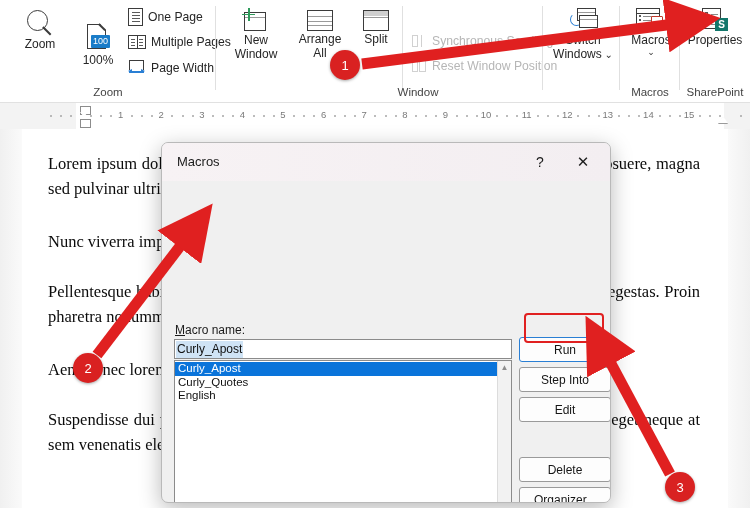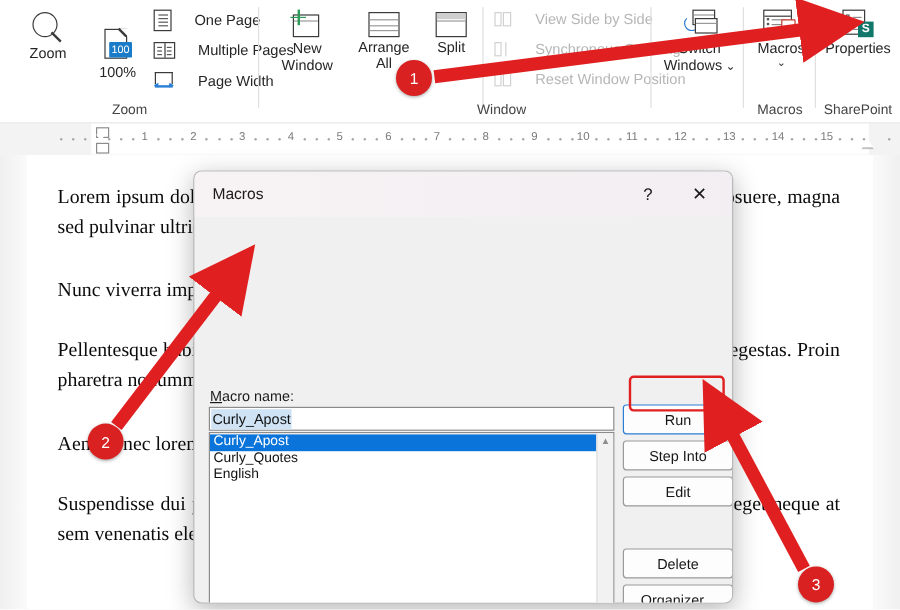--- a/index.html
+++ b/index.html
@@ -17,21 +17,21 @@
 
   .grp{position:absolute;top:0;height:102px;}
   .grp-sep{position:absolute;top:6px;width:1px;height:84px;background:#e0e0e0;}
   .grp-label{position:absolute;bottom:4px;width:100%;text-align:center;font-size:11.5px;color:#444;}
 
   .btn{position:absolute;display:flex;flex-direction:column;align-items:center;cursor:default;}
   .btn .lbl{font-size:12px;color:#262626;text-align:center;line-height:13.5px;margin-top:2px;}
   .ic{position:relative;}
 
   
-  .srow{position:absolute;display:flex;align-items:center;gap:19px;}
+  .srow{position:absolute;display:flex;align-items:center;gap:5px;}
   .srow .lbl{font-size:12.2px;color:#262626;white-space:nowrap;}
   .srow.dis .lbl{color:#b6b6b6;}
 
   
   .mag{width:26px;height:26px;position:relative;}
   .mag .circ{position:absolute;left:0;top:0;width:19px;height:19px;border:1.6px solid #3b3b3b;border-radius:50%;}
   .mag .hnd{position:absolute;left:16px;top:16px;width:11px;height:1.7px;background:#3b3b3b;transform:rotate(45deg);transform-origin:left center;}
 
   .pg100{width:24px;height:28px;position:relative;}
   .pg100 .sheet{position:absolute;left:1px;top:0;width:19px;height:25px;border:1.5px solid #3b3b3b;box-sizing:border-box;background:#fff;}
@@ -239,27 +239,20 @@
       <div class="btn" style="left:139px;top:10px;width:42px;">
         <span class="ic ic-split">
           <i style="top:0px;height:5px;background:#cfcfcf"></i>
             <i style="top:5.5px;height:1.4px;background:#9a9a9a"></i>
         </span>
         <span class="lbl">Split</span>
       </div>
 
       <div class="grp-sep" style="left:186px;"></div>
 
-      <div class="srow dis" style="left:196px;top:9px;">
-        <span class="dic">
-            <span class="a"></span>
-            <span class="b"></span>
-          </span>
-        <span class="lbl">View Side by Side</span>
-      </div>
 
       <div class="srow dis" style="left:196px;top:34px;">
         <span class="dic">
             <span class="a"></span>
             <span class="v"></span>
           </span>
         <span class="lbl">Synchronous Scrolling</span>
       </div>
 
       <div class="srow dis" style="left:196px;top:59px;">

